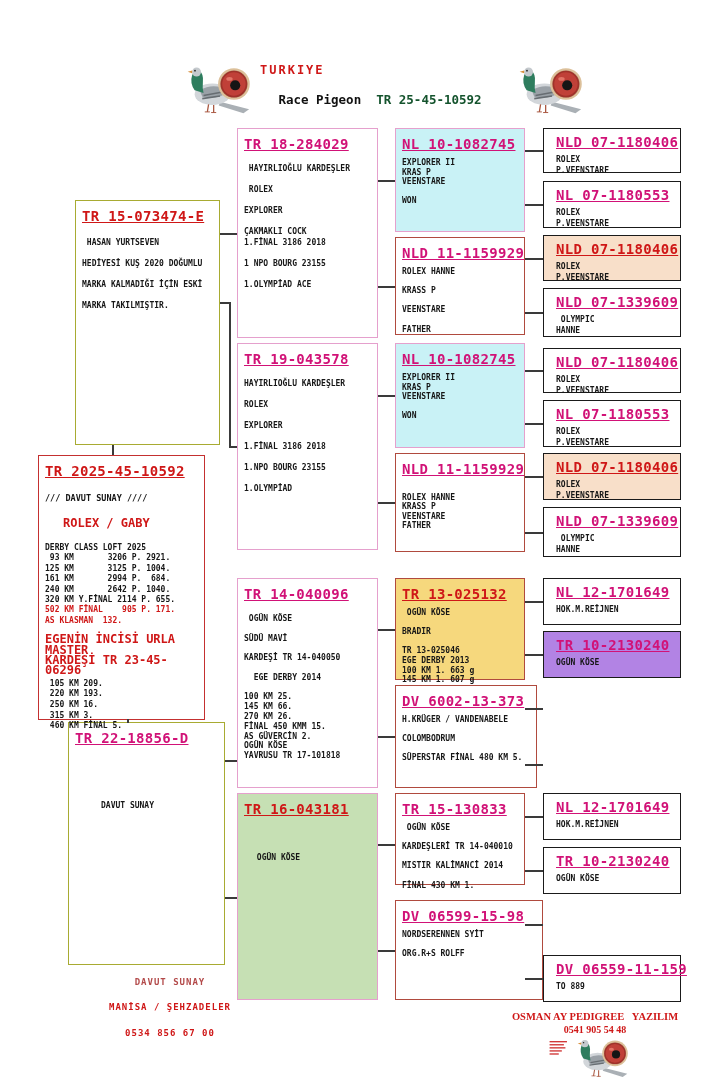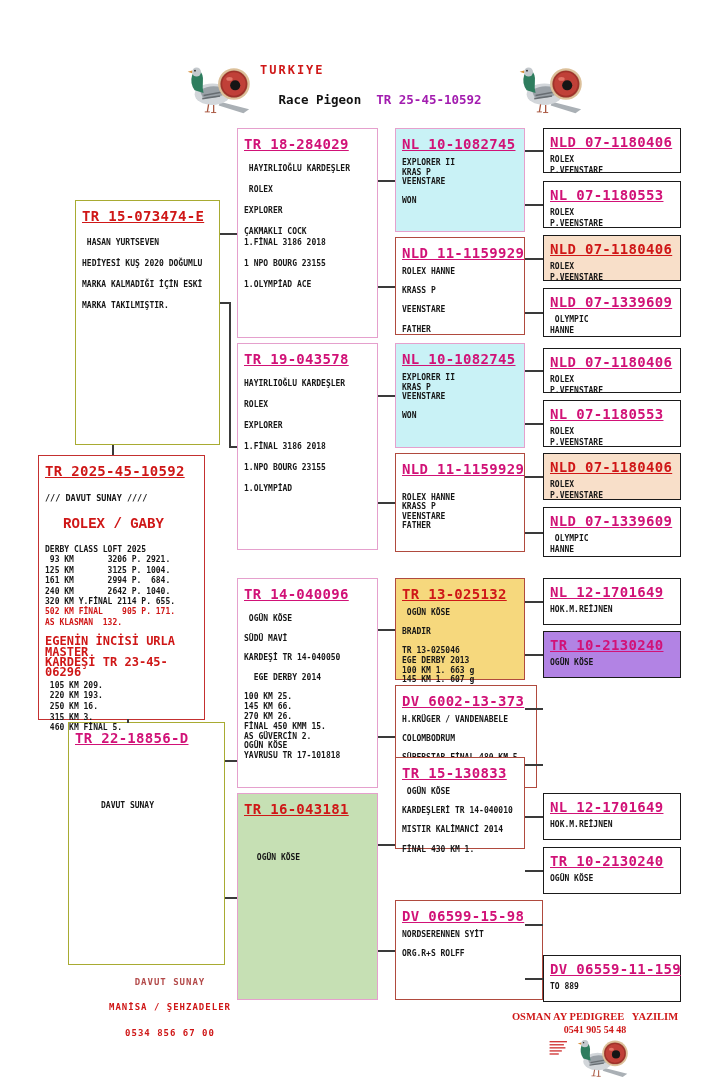--- a/index.html
+++ b/index.html
@@ -23,42 +23,42 @@
   .bg-gray{background:#d9d9d9;}
   
   .hdr-pink{color:#d11277;}
   .hdr-red{color:#cf1717;}
   .red{color:#cf1717;}
   
   .g2 .ring{margin-bottom:12px;}
   .g2 .body{line-height:10.5px;}
   .g3 .ring{margin-bottom:6px;}
   .g3 .body{line-height:9.6px;}
-  .g4{padding:5px 6px;}
+  .g4{padding:5px 12px;}
   .g4 .ring{margin-bottom:4px;}
   .g4 .body{line-height:11px;}
   .body-offset{margin-top:36px;margin-left:8px;}
   .dam-body{margin-top:55px;margin-left:26px;}
   .sire-body{margin-top:14px;}
   
   .sub-name{font-size:8.5px;margin-top:14px;color:#161616;white-space:pre;}
-  .sub-strain{font-size:14px;margin-top:13px;margin-left:18px;font-family:Liberation Mono, monospace;}
+  .sub-strain{font-size:12px;margin-top:13px;margin-left:18px;}
   .sub-derby{font-size:8px;line-height:10.4px;margin-top:13px;white-space:pre-wrap;color:#161616;}
   .sub-final{font-size:8px;line-height:10.4px;white-space:pre-wrap;}
   .sub-note{font-size:12px;line-height:10.4px;margin-top:8px;white-space:pre-wrap;}
   .sub-results{font-size:8px;line-height:10.6px;margin-top:3px;white-space:pre-wrap;color:#161616;}
   
   .hl{position:absolute;height:1.5px;background:#3a3a3a;}
   .vl{position:absolute;width:1.5px;background:#3a3a3a;}
   
   .country{position:absolute;left:260px;top:63px;width:240px;text-align:left;
            font-size:12px;letter-spacing:2px;color:#cf1717;}
   .title-line{position:absolute;left:215px;top:92px;width:330px;text-align:center;
               font-size:12.5px;color:#111;white-space:pre;}
-  .title-line .ringno{color:#a21caf;}
+  .title-line .ringno{color:#14532d;}
   
   .f-owner{position:absolute;left:60px;top:977px;width:220px;text-align:center;
            font-size:9px;letter-spacing:1px;color:#b34a4a;}
   .f-loc{position:absolute;left:40px;top:1002px;width:260px;text-align:center;
          font-size:9px;letter-spacing:1px;color:#cf1717;}
   .f-phone{position:absolute;left:40px;top:1028px;width:260px;text-align:center;
            font-size:9px;letter-spacing:1px;color:#cf1717;}
   .brand{position:absolute;left:480px;top:1011px;width:230px;text-align:center;
          font-family:"Liberation Serif",serif;font-weight:bold;font-size:10.5px;color:#cf1717;white-space:pre;}
   .brand-phone{position:absolute;left:480px;top:1024px;width:230px;text-align:center;
@@ -238,21 +238,21 @@
 145 KM 1. 607 g</div>
   </div>
   <div class="pbox b-brick g3" style="left:395px;top:685px;width:142px;height:103px">
     <div class="ring hdr-pink">DV 6002-13-373</div>
     <div class="body">H.KRÜGER / VANDENABELE
 
 COLOMBODRUM
 
 SÜPERSTAR FİNAL 480 KM 5.</div>
   </div>
-  <div class="pbox b-brick g3" style="left:395px;top:757px;width:130px;height:92px">
+  <div class="pbox b-brick g3" style="left:395px;top:793px;width:130px;height:92px">
     <div class="ring hdr-pink">TR 15-130833</div>
     <div class="body"> OGÜN KÖSE
 
 KARDEŞLERİ TR 14-040010
 
 MISTIR KALİMANCİ 2014
 
 FİNAL 430 KM 1.</div>
   </div>
   <div class="pbox b-brick g3" style="left:395px;top:900px;width:148px;height:100px">

